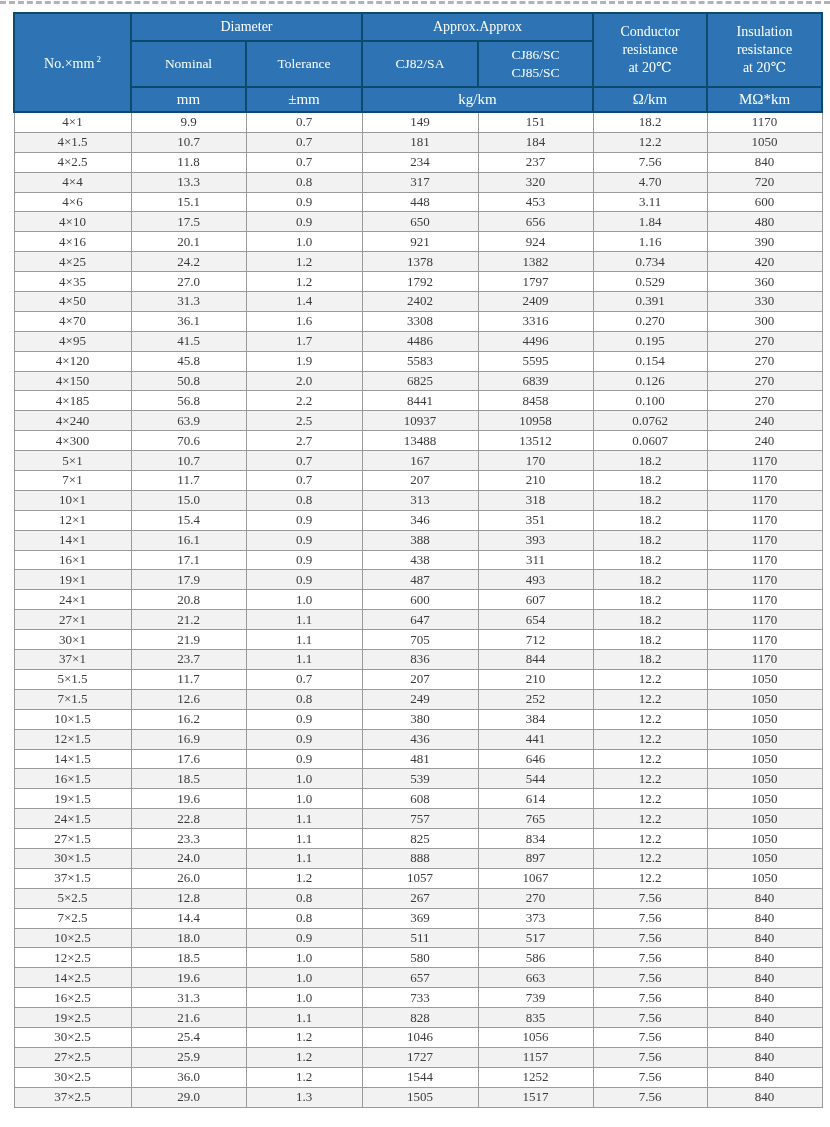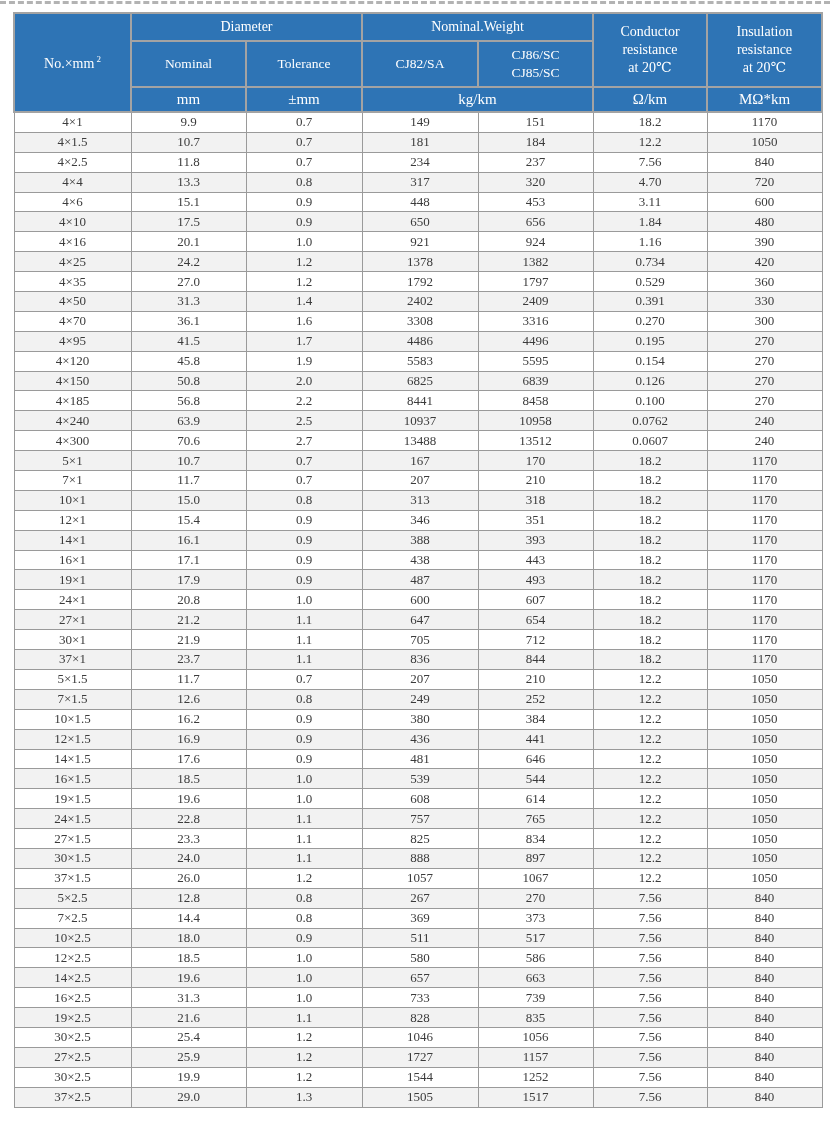--- a/index.html
+++ b/index.html
@@ -28,21 +28,21 @@
     top: 12px;
     left: 13px;
     width: 808px;
     border-collapse: collapse;
     table-layout: fixed;
   }
   
   thead th {
     background: var(--header-bg, #2E74B5);
     color: var(--header-text, #ffffff);
-    border: 2px solid #a3a3a3;
+    border: 2px solid #0c4a6e;
     font-weight: normal;
     text-align: center;
     vertical-align: middle;
     padding: 0;
   }
   tr.h1 th { height: 26px; font-size: 14px; }
   tr.h2 th { height: 44px; font-size: 13.5px; }
   tr.h3 th { height: 23px; font-size: 15px; }
   th.multiline { white-space: pre-line; line-height: 1.3; }
   th sup {
@@ -80,21 +80,21 @@
       <col style="width:115px">
       <col style="width:114px">
       <col style="width:115px">
     </colgroup>
     <thead>
       <tr class="h1">
         <th rowspan="3">
           <span>No.×mm</span><sup>2</sup>
         </th>
         <th colspan="2">Diameter</th>
-        <th colspan="2">Nominal.Weight</th>
+        <th colspan="2">Approx.Approx</th>
         <th rowspan="2" class="multiline">Conductor
 resistance
 at 20℃</th>
         <th rowspan="2" class="multiline">Insulation
 resistance
 at 20℃</th>
       </tr>
       <tr class="h2">
         <th>Nominal</th>
         <th>Tolerance</th>
@@ -307,21 +307,21 @@
           <td>388</td>
           <td>393</td>
           <td>18.2</td>
           <td>1170</td>
         </tr>
         <tr>
           <td>16×1</td>
           <td>17.1</td>
           <td>0.9</td>
           <td>438</td>
-          <td>443</td>
+          <td>311</td>
           <td>18.2</td>
           <td>1170</td>
         </tr>
         <tr>
           <td>19×1</td>
           <td>17.9</td>
           <td>0.9</td>
           <td>487</td>
           <td>493</td>
           <td>18.2</td>
@@ -538,21 +538,21 @@
           <td>27×2.5</td>
           <td>25.9</td>
           <td>1.2</td>
           <td>1727</td>
           <td>1157</td>
           <td>7.56</td>
           <td>840</td>
         </tr>
         <tr>
           <td>30×2.5</td>
-          <td>19.9</td>
+          <td>36.0</td>
           <td>1.2</td>
           <td>1544</td>
           <td>1252</td>
           <td>7.56</td>
           <td>840</td>
         </tr>
         <tr>
           <td>37×2.5</td>
           <td>29.0</td>
           <td>1.3</td>

